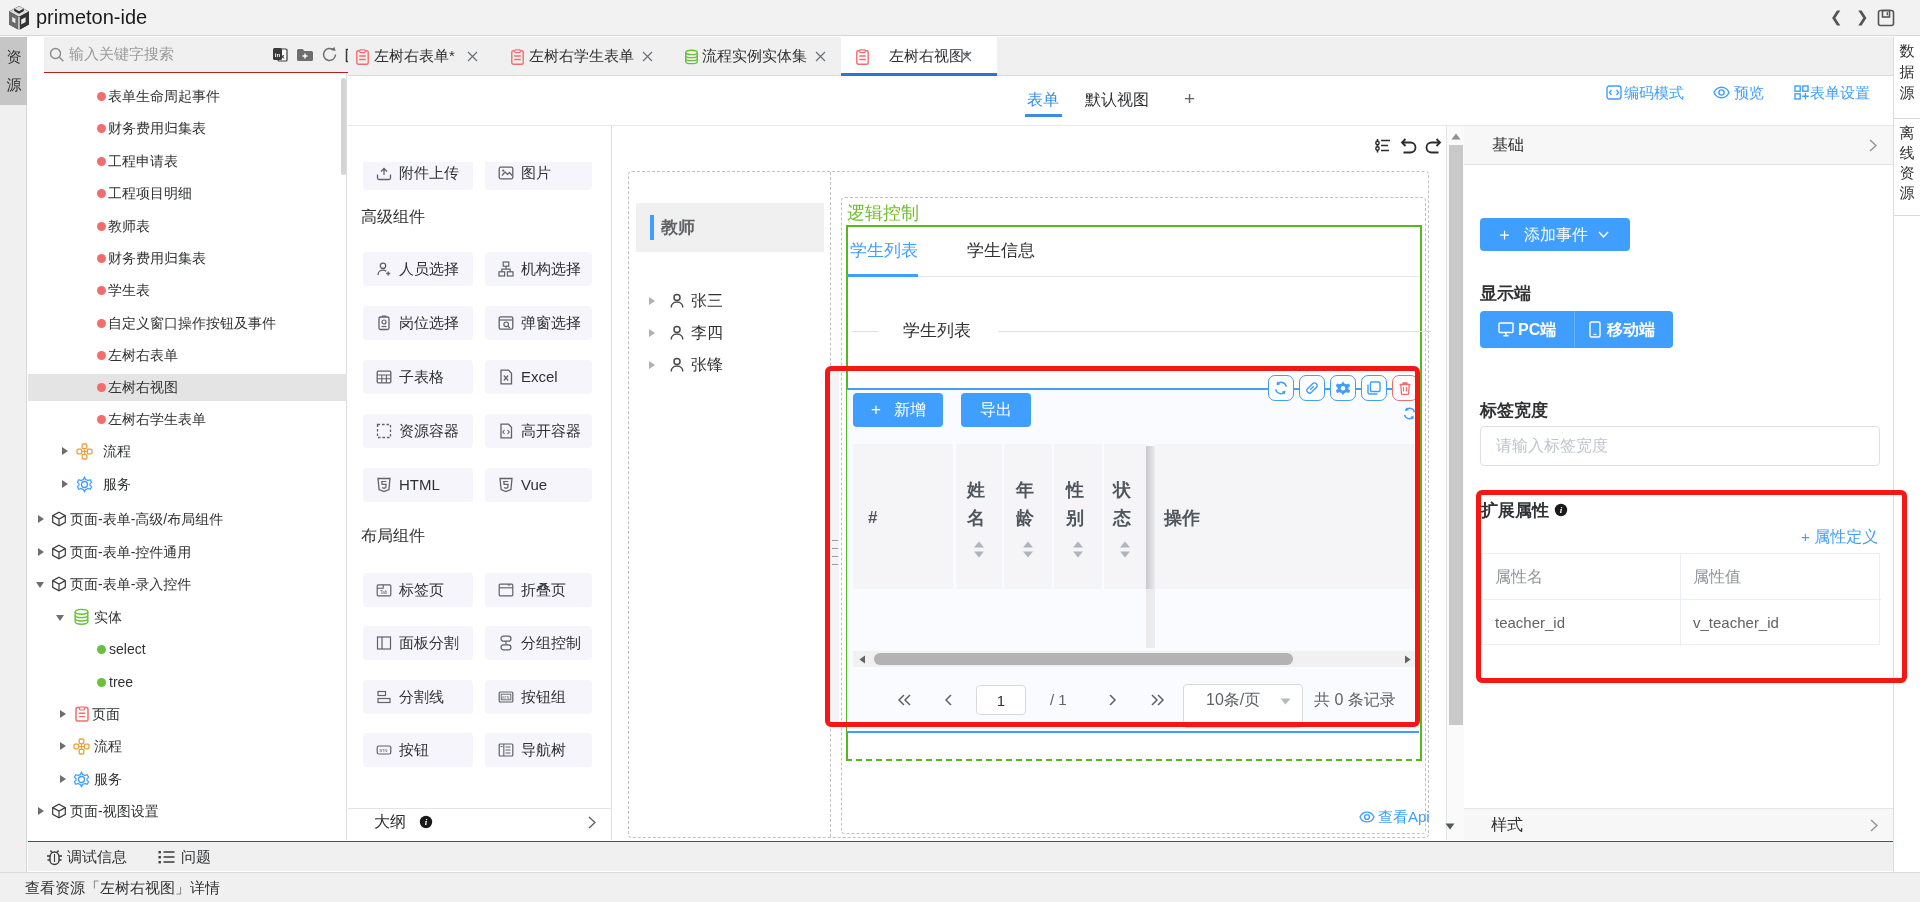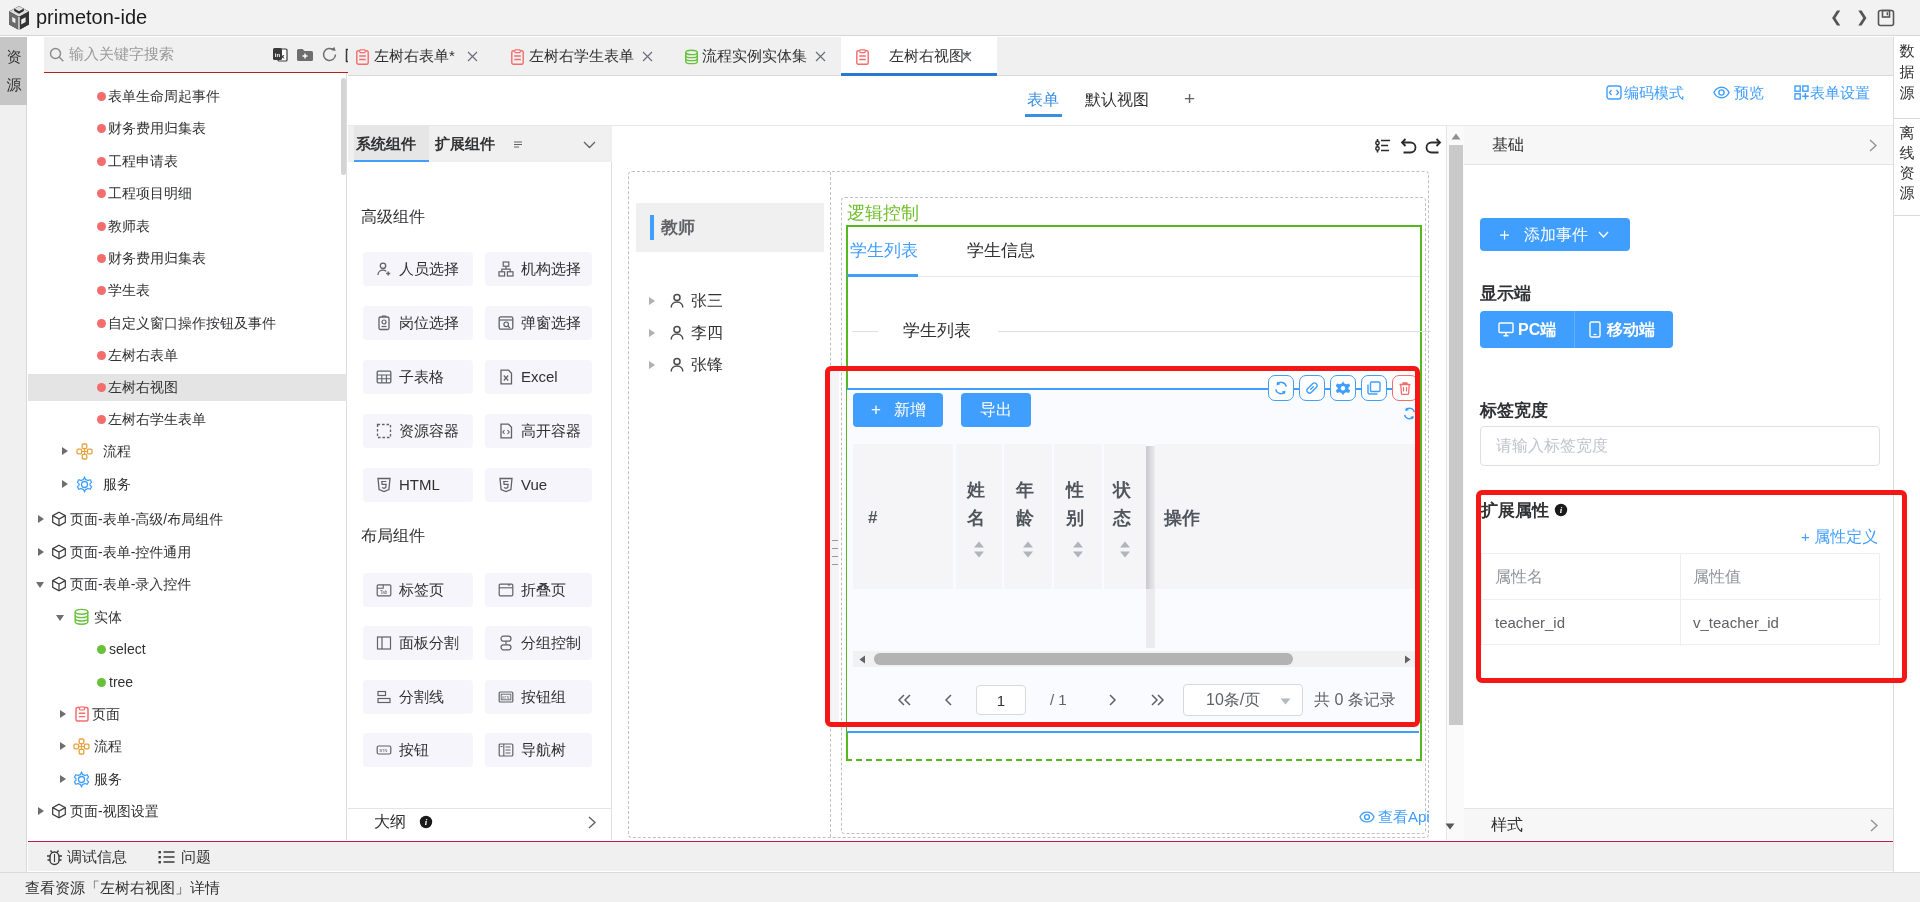--- a/index.html
+++ b/index.html
@@ -278,31 +278,36 @@
   <svg class="abs" style="left:1446px;top:8px;" width="15" height="15" viewBox="0 0 15 15">
       <rect x="1" y="1" width="5.2" height="5.2" fill="none" stroke="#409eff" stroke-width="1.4"></rect>
       <rect x="8.8" y="1" width="5.2" height="5.2" fill="none" stroke="#409eff" stroke-width="1.4"></rect>
       <rect x="1" y="8.8" width="5.2" height="5.2" fill="none" stroke="#409eff" stroke-width="1.4"></rect>
       <path d="M11.4 8 v6.5 M8.2 11.3 h6.5" stroke="#409eff" stroke-width="1.4"></path>
     </svg>
   <span class="abs" style="left:1462px;top:0;line-height:31px;font-size:15px;color:#409eff;">表单设置</span>
 </div>
 
 <div class="abs" id="comppanel" style="left:348px;top:126px;width:264px;height:714px;background:#fff;border-right:1px solid #e0e0e0;">
-  <div class="abs" style="left:0;top:0;width:264px;height:36px;background:#f0f0f0;">
-    <div class="abs" style="left:6px;top:0;width:75px;height:33.5px;background:#e6e6e6;"></div>
-    <div class="abs" style="left:6px;top:33.5px;width:75px;height:2.5px;background:#409eff;"></div>
-    <span class="abs" style="left:8px;top:0;line-height:35px;font-size:15px;font-weight:bold;color:#303133;">系统组件</span>
-    <span class="abs" style="left:87px;top:0;line-height:35px;font-size:15px;font-weight:bold;color:#303133;">扩展组件</span>
-    <svg class="abs" style="left:166px;top:15px;" width="8" height="7" viewBox="0 0 8 7">
-        <path d="M0 1 h8 M0 3.5 h8 M0 6 h5" stroke="#606266" stroke-width="1.1"></path>
-      </svg>
-    <svg class="abs" style="left:235px;top:15px;" width="13" height="8" viewBox="0 0 13 8">
-        <path d="M1 1 L6.5 6.5 L12 1" fill="none" stroke="#606266" stroke-width="1.3"></path>
-      </svg>
+  <div class="abs" style="left:0;top:36px;width:264px;height:29px;overflow:hidden;">
+    <div class="cb" style="left:15px;top:-6px;">
+        <svg width="16" height="16" viewBox="0 0 16 16">
+          <path d="M8 10 v-6 M5 6.5 L8 3.5 L11 6.5" fill="none" stroke="#606266" stroke-width="1.3"></path>
+          <path d="M1.5 9.5 v3.5 a1.5 1.5 0 0 0 1.5 1.5 h10 a1.5 1.5 0 0 0 1.5-1.5 V9.5" fill="none" stroke="#606266" stroke-width="1.3"></path>
+        </svg>
+        <span>附件上传</span>
+      </div>
+    <div class="cb c2" style="left:137px;top:-6px;">
+        <svg width="16" height="16" viewBox="0 0 16 16">
+          <rect x="1.2" y="2.2" width="13.6" height="11.6" rx="1.5" fill="none" stroke="#606266" stroke-width="1.3"></rect>
+          <path d="M4 10.5 L7 7 L9.5 9.5 L11.5 7.5 L14 10.5" fill="none" stroke="#606266" stroke-width="1.2"></path>
+          <circle cx="5.2" cy="5.6" r="1.1" fill="#606266"></circle>
+        </svg>
+        <span>图片</span>
+      </div>
   </div>
   <div class="abs" style="left:13px;top:81px;font-size:16px;color:#303133;">高级组件</div>
   <div class="cb" style="left:15px;top:126px;">
       <svg width="16" height="16" viewBox="0 0 16 16">
         <circle cx="7" cy="4.8" r="2.7" fill="none" stroke="#606266" stroke-width="1.3"></circle>
         <path d="M2 14 c0-3 2.2-4.8 5-4.8 1.2 0 2.3 0.35 3.2 1" fill="none" stroke="#606266" stroke-width="1.3"></path>
         <path d="M12.2 10.5 v4 M10.2 12.5 h4" stroke="#606266" stroke-width="1.3"></path>
       </svg>
       <span>人员选择</span>
     </div>
@@ -606,21 +611,21 @@
       <path d="M7 2 L2 7 L7 12" fill="none" stroke="#606266" stroke-width="1.5"></path>
     </svg>
   <div class="abs" style="left:363px;top:559px;width:50px;height:30px;background:#fff;border:1px solid #d9d9d9;border-radius:4px;text-align:center;line-height:30px;font-size:15px;color:#303133;">1</div>
   <span class="abs" style="left:437px;top:560px;line-height:28px;font-size:15px;color:#606266;">/ 1</span>
   <svg class="abs" style="left:495px;top:567px;" width="9" height="14" viewBox="0 0 9 14">
       <path d="M2 2 L7 7 L2 12" fill="none" stroke="#606266" stroke-width="1.5"></path>
     </svg>
   <svg class="abs" style="left:537px;top:567px;" width="15" height="14" viewBox="0 0 15 14">
       <path d="M2 2 L7 7 L2 12 M8 2 L13 7 L8 12" fill="none" stroke="#606266" stroke-width="1.5"></path>
     </svg>
-  <div class="abs" style="left:570px;top:558px;width:120px;height:32px;background:#fff;border:1px solid #d9d9d9;border-radius:4px;">
+  <div class="abs" style="left:570px;top:558px;width:120px;height:44px;background:#fff;border:1px solid #d9d9d9;border-radius:4px;">
     <span class="abs" style="left:22px;top:0;line-height:30px;font-size:16px;color:#606266;">10条/页</span>
     <svg class="abs" style="left:96px;top:13px;" width="11" height="7" viewBox="0 0 11 7">
         <polygon points="0.5,0.5 10.5,0.5 5.5,6.5" fill="#b4b8bf"></polygon>
       </svg>
   </div>
   <span class="abs" style="left:701px;top:560px;line-height:28px;font-size:16px;color:#606266;">共 0 条记录</span>
 
   <div class="abs" style="left:212px;top:240px;width:595px;height:361px;border:5px solid #f51616;border-radius:6px;"></div>
 
   <svg class="abs" style="left:746px;top:684px;" width="16" height="14" viewBox="0 0 17 15">

